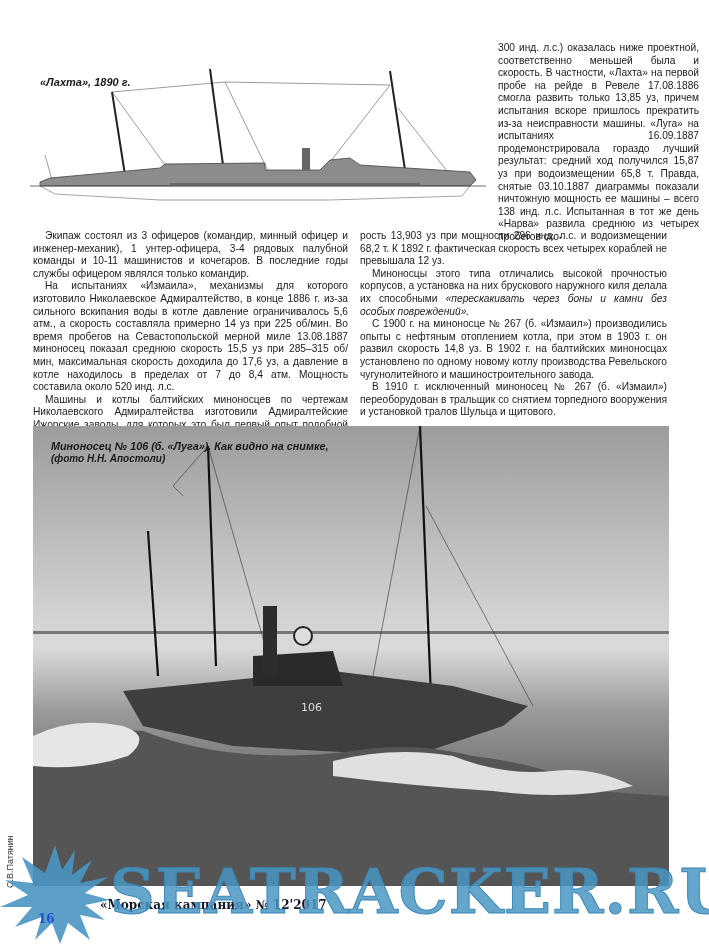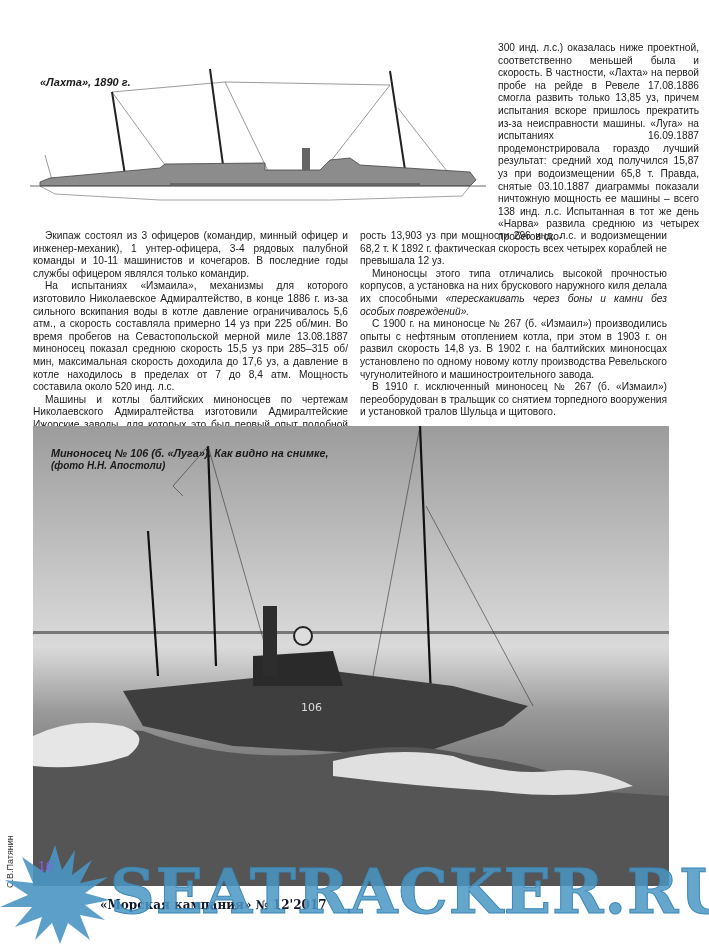--- a/index.html
+++ b/index.html
@@ -10,26 +10,26 @@
   .col { font-size:10.2px; line-height:12.6px; text-align:justify; }
   .col p { margin:0; text-indent:12px; }
   .col p.noind { text-indent:0; }
   .col-right-top { left:498px; top:42px; width:201px; }
   .col-left { left:33px; top:230px; width:315px; }
   .col-mid { left:360px; top:230px; width:307px; }
   .heading { font-weight:bold; text-indent:12px !important; margin-top:10px !important; }
   em { font-style:italic; }
   .photo { left:33px; top:426px; width:636px; height:460px; overflow:hidden;
            background:linear-gradient(180deg,#9c9c9c 0%,#c4c4c4 30%,#dadada 48%,#c9c9c9 52%,#9a9a9a 62%,#6f6f6f 78%,#4a4a4a 100%); }
-  .photo-caption { left:18px; top:14px; font-size:10.8px; line-height:12.8px; font-weight:bold; font-style:italic; color:#1a1a1a;margin-top:7px; }
+  .photo-caption { left:18px; top:14px; font-size:10.8px; line-height:12.8px; font-weight:bold; font-style:italic; color:#1a1a1a; }
   .photo-credit { font-weight:bold; font-size:10px; }
   .side-credit { left:4px; top:820px; width:14px; height:70px; }
   .side-credit span { display:block; transform:rotate(-90deg); transform-origin:left top; position:absolute; left:1px; top:68px;
                       font-size:9px; white-space:nowrap; color:#333; }
-  .footer-page { left:38px; top:860px; font-size:12px; font-weight:normal; font-family:"DejaVu Serif", serif; color:#8b5cf6; }
+  .footer-page { left:38px; top:912px; font-size:12px; font-weight:bold; font-family:"DejaVu Serif", serif; color:#1d4ed8; }
   .footer-mag { left:100px; top:898px; font-size:12px; font-weight:bold; font-family:"DejaVu Serif", serif; color:#0f172a; }
   .watermark { left:110px; top:855px; font-size:62px; font-weight:bold; font-family:"DejaVu Serif", serif; letter-spacing:1px;
                color:rgba(74,150,196,0.85); -webkit-text-stroke:1px #3c87b8; white-space:nowrap; }
 </style>
 </head>
 <body>
 
 <div class="abs drawing-caption">«Лахта», 1890 г.</div>
 <svg class="abs" style="left:30px;top:60px" width="460" height="160">
   <g stroke="#555" stroke-width="0.6" fill="none">

